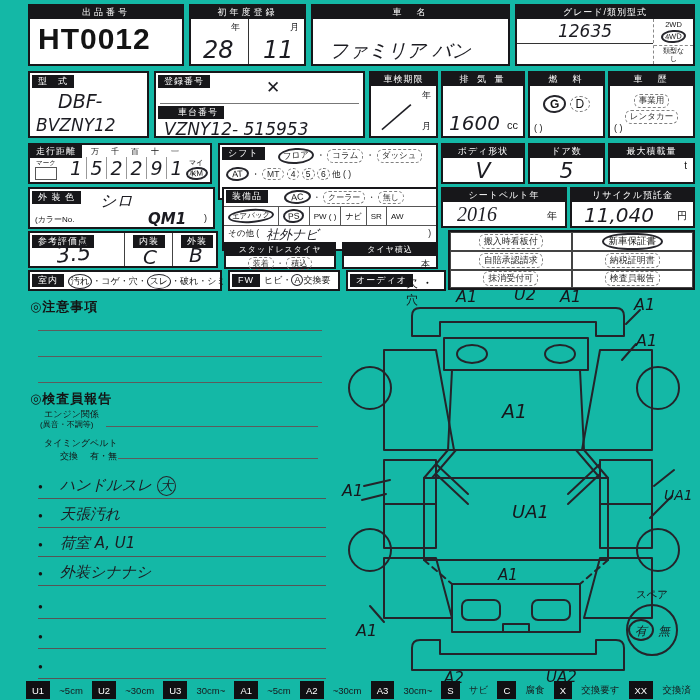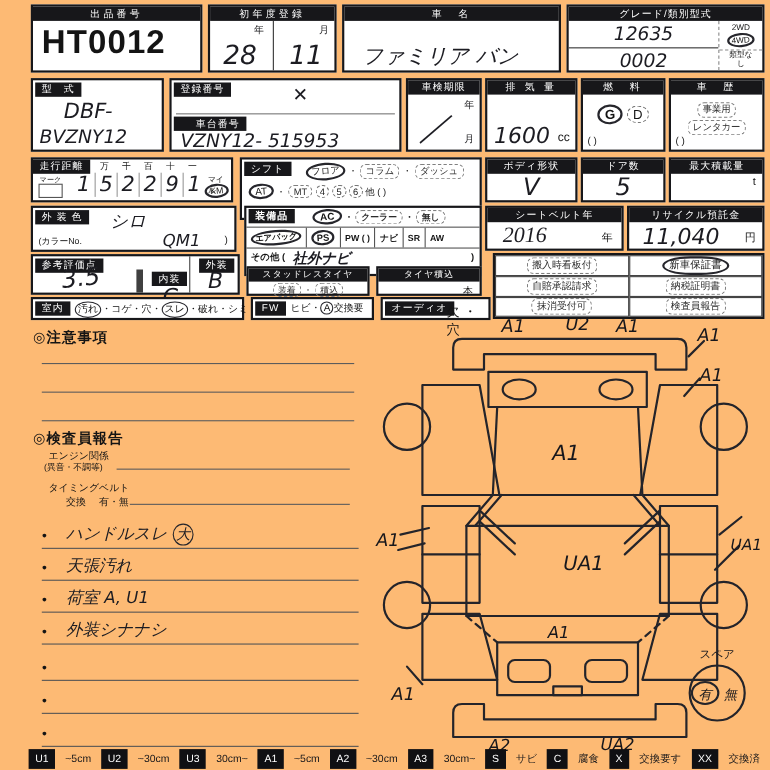--- a/index.html
+++ b/index.html
@@ -1,16 +1,16 @@
 <!DOCTYPE html>
 <html><head>
 <meta charset="utf-8">
 <style>
   html,body{margin:0;padding:0;background:#e8e8e4;}
-  .sheet{position:relative;width:700px;height:700px;background:#fdba74;
+  .sheet{position:relative;width:700px;height:700px;background:#14b8a6;
          font-family:"Liberation Sans","DejaVu Sans",sans-serif;color:#141414;overflow:hidden;}
   .box{position:absolute;border:2px solid #17171a;background:#fff;box-sizing:border-box;}
   .bar{background:#17171a;color:#fff;font-size:9px;letter-spacing:3px;text-align:center;
        line-height:13px;height:13px;white-space:nowrap;overflow:hidden;}
   .tab{position:absolute;background:#17171a;color:#fff;font-size:9px;letter-spacing:1px;
        line-height:13px;padding:0 6px;white-space:nowrap;}
   .a{position:absolute;box-sizing:border-box;}
   .hw{font-family:"DejaVu Sans","Liberation Sans",sans-serif;font-style:italic;color:#1c1c22;}
   .oc{display:inline-block;border:2px solid #26262c;border-radius:50%;padding:0 5px;transform:rotate(-4deg);}
   .oc2{display:inline-block;border:1.5px solid #26262c;border-radius:50%;padding:0 2px;}
@@ -56,21 +56,20 @@
 
   <div class="box" style="left:311px;top:4px;width:199px;height:62px;">
     <div class="bar">車　名</div>
     <span class="a hw" style="left:16px;top:32px;font-size:19px;white-space:nowrap;">ファミリア バン</span>
   </div>
 
   <div class="box" style="left:515px;top:4px;width:180px;height:62px;">
     <div class="bar" style="letter-spacing:1px;">グレード/類別型式</div>
     <div class="a" style="left:0;top:13px;right:40px;bottom:0;">
       <div class="a hw" style="left:0;right:0;top:2px;height:23px;text-align:center;font-size:17px;border-bottom:1.5px solid #333;">12635</div>
-      <div class="a hw" style="left:0;right:0;top:27px;text-align:center;font-size:17px;">0002</div>
     </div>
     <div class="a" style="right:0;top:13px;width:40px;bottom:0;border-left:1px dashed #888;font-size:7.5px;text-align:center;">
       <div style="padding-top:1px;">2WD</div>
       <div style="margin-top:1px;"><span class="oc" style="font-size:7.5px;padding:0 2px;">4WD</span></div>
       <div style="border-top:1px dashed #888;margin-top:2px;font-size:7px;line-height:8px;padding:1px 6px 0;">類型なし</div>
     </div>
   </div>
 
   <div class="box" style="left:28px;top:71px;width:121px;height:67px;">
     <span class="tab" style="left:2px;top:2px;">型　式</span>
@@ -170,25 +169,25 @@
 
   <div class="box" style="left:608px;top:143px;width:87px;height:41px;">
     <div class="bar" style="letter-spacing:1px;">最大積載量</div>
     <span class="a" style="right:6px;top:15px;font-size:10px;">t</span>
   </div>
 
   <div class="box" style="left:28px;top:187px;width:187px;height:42px;">
     <span class="tab" style="left:2px;top:2px;">外 装 色</span>
     <span class="a hw" style="left:70px;top:2px;font-size:16px;">シロ</span>
     <span class="a" style="left:5px;top:25px;font-size:8px;">(カラーNo.</span>
-    <span class="a hw" style="left:118px;top:21px;font-size:15px;">QM1</span>
+    <span class="a hw" style="left:118px;top:21px;font-size:15px;font-weight:bold;">QM1</span>
     <span class="a" style="right:6px;top:24px;font-size:9px;">)</span>
   </div>
 
-  <div class="box" style="left:222px;top:187px;width:216px;height:64px;font-weight:bold;">
+  <div class="box" style="left:222px;top:187px;width:216px;height:64px;">
     <span class="tab" style="left:2px;top:1px;">装備品</span>
     <div class="a" style="left:60px;top:1px;font-size:8px;white-space:nowrap;">
       <span class="oc" style="font-size:9px;padding:0 5px;">AC</span>
       <span>・</span>
       <span class="pill">クーラー</span>
       <span>・</span>
       <span class="pill">無し</span>
     </div>
     <div class="a cells" style="left:0;right:0;top:17px;height:19px;border-top:1px solid #555;font-size:8px;">
       <span>
@@ -217,21 +216,21 @@
 
   <div class="box" style="left:570px;top:187px;width:125px;height:41px;">
     <div class="bar" style="letter-spacing:1px;">リサイクル預託金</div>
     <span class="a hw" style="left:12px;top:14px;font-size:20px;">11,040</span>
     <span class="a" style="right:6px;top:20px;font-size:10px;">円</span>
   </div>
 
   <div class="box" style="left:28px;top:231px;width:190px;height:37px;">
     <span class="tab" style="left:2px;top:2px;">参考評価点</span>
     <span class="a hw" style="left:26px;top:8px;font-size:22px;transform:rotate(-6deg);">3.5</span>
-    <div class="a" style="left:94px;top:12px;bottom:0;width:48px;border-left:6px solid #404040;text-decoration:underline;">
+    <div class="a" style="left:94px;top:0;bottom:0;width:48px;border-left:1px solid #404040;text-decoration:underline;">
       <span class="tab" style="left:8px;top:2px;">内装</span>
       <span class="a hw" style="left:18px;top:12px;font-size:20px;">C</span>
     </div>
     <div class="a" style="left:142px;top:0;bottom:0;width:48px;border-left:1px solid #444;">
       <span class="tab" style="left:8px;top:2px;">外装</span>
       <span class="a hw" style="left:16px;top:10px;font-size:20px;">B</span>
     </div>
   </div>
 
   <div class="box" style="left:224px;top:242px;width:112px;height:27px;">

